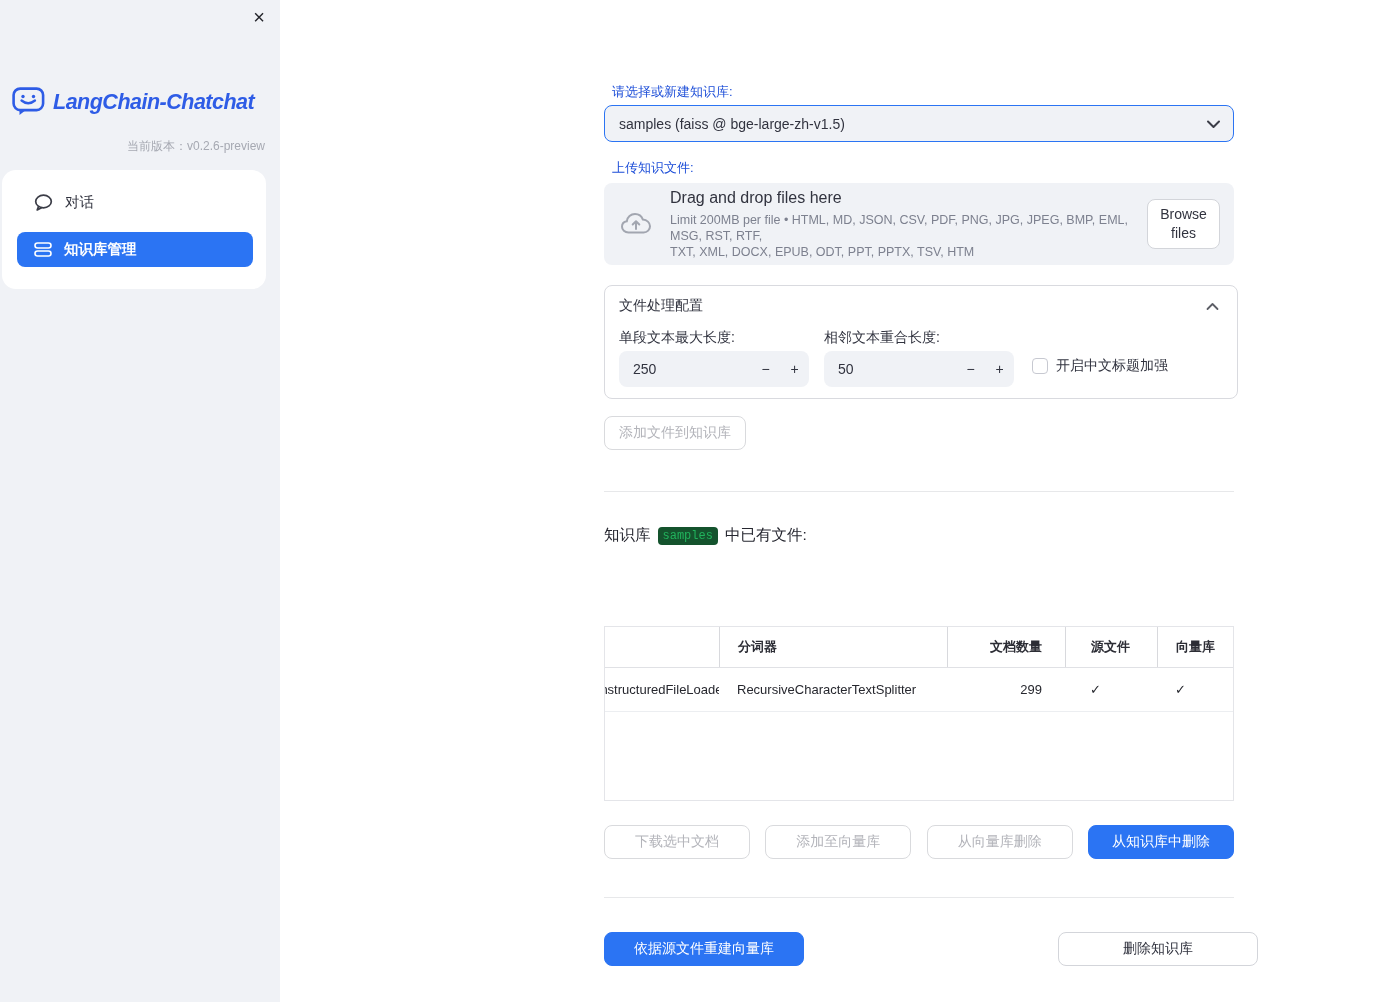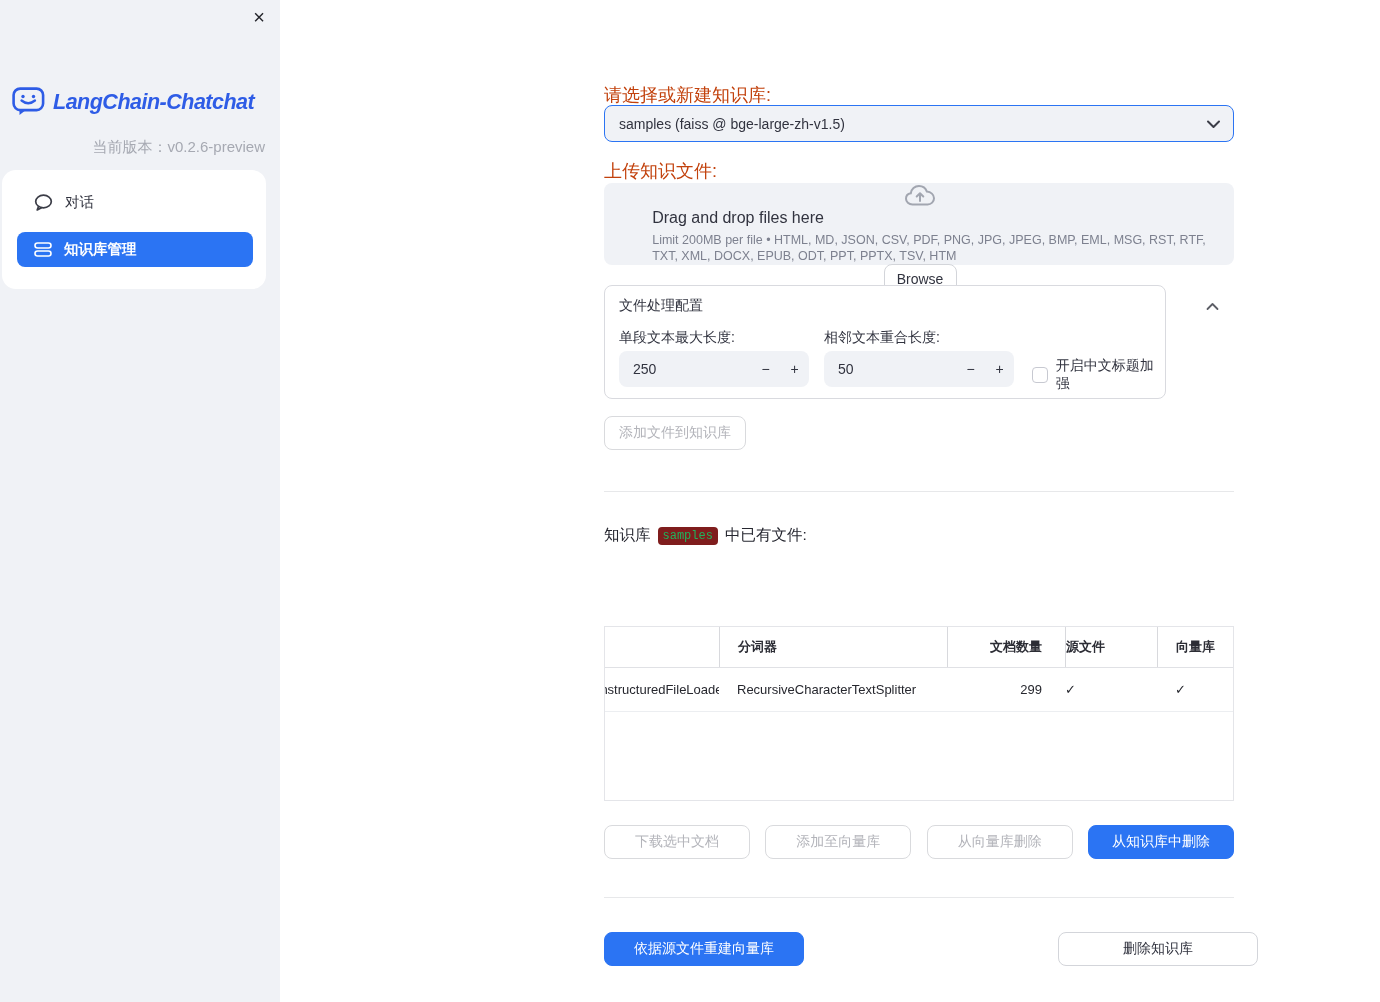--- a/index.html
+++ b/index.html
@@ -5,46 +5,46 @@
   html,body{margin:0;padding:0;width:1380px;height:1002px;overflow:hidden;
     background:#ffffff;font-family:"Liberation Sans","DejaVu Sans",sans-serif;color:#31333f;}
   .app{position:relative;width:1380px;height:1002px;}
 
   
   .sidebar{position:absolute;left:0;top:0;width:280px;height:1002px;background:#f0f2f6;}
   .close-btn{position:absolute;left:246px;top:4px;width:26px;height:26px;font-size:20px;
     line-height:26px;text-align:center;color:#24252b;cursor:pointer;background:none;border:none;padding:0;}
   .logo-row{position:absolute;left:12px;top:87px;display:flex;align-items:center;gap:8px;}
   .logo-text{font-size:21.5px;font-style:italic;font-weight:700;color:#2e5ce6;letter-spacing:-0.5px;white-space:nowrap;}
-  .version{position:absolute;right:15px;top:138px;font-size:15px;color:#a6a9b2;white-space:nowrap;}
+  .version{position:absolute;right:15px;top:138px;font-size:12px;color:#a6a9b2;white-space:nowrap;}
   .menu-card{position:absolute;left:2px;top:170px;width:264px;height:119px;background:#ffffff;border-radius:14px;}
   .menu-item{position:absolute;left:15px;width:236px;height:35px;border-radius:8px;
     display:flex;align-items:center;gap:12px;padding-left:17px;box-sizing:border-box;font-size:14.5px;cursor:pointer;}
   .menu-item.plain{top:15px;color:#31333f;}
   .menu-item.active{top:62px;background:#2b74f3;color:#ffffff;font-weight:700;text-align:center;}
 
   
   .main-col{position:absolute;left:604px;top:0;width:630px;height:1002px;}
-  .field-label{position:absolute;left:0;font-size:18px;color:#c2410c;}
+  .field-label{position:absolute;left:8px;font-size:13px;color:#1d4ed8;}
 
   .selectbox{position:absolute;left:0;top:105px;width:630px;height:37px;box-sizing:border-box;
     background:#f0f2f6;border:1px solid #2b74f3;border-radius:8px;display:flex;align-items:center;
     padding:0 12px 0 14px;cursor:pointer;}
   .selectbox .sel-text{flex:1;font-size:14px;color:#31333f;}
 
   .dropzone{position:absolute;left:0;top:183px;width:630px;height:82px;box-sizing:border-box;
-    background:#f0f2f6;border-radius:8px;display:flex;align-items:center;padding:0 14px 0 16px;flex-direction:column;}
+    background:#f0f2f6;border-radius:8px;display:flex;align-items:center;padding:0 14px 0 16px;}
   .dz-texts{margin-left:18px;flex:1;}
   .dz-title{font-size:16px;color:#31333f;margin-bottom:5px;}
   .dz-hint{font-size:12.5px;color:#7d818f;line-height:16px;}
   .browse-btn{width:71px;box-sizing:content-box;padding:5px 0;background:#ffffff;border:1px solid #d3d5da;
     border-radius:8px;font-size:14px;color:#31333f;text-align:center;line-height:19px;cursor:pointer;
     font-family:inherit;}
 
-  .expander{position:absolute;left:0;top:285px;width:562px;height:114px;box-sizing:border-box;
+  .expander{position:absolute;left:0;top:285px;width:634px;height:114px;box-sizing:border-box;
     background:#ffffff;border:1px solid #d9dadf;border-radius:8px;}
   .exp-header{position:absolute;left:14px;top:11px;width:600px;display:flex;align-items:center;
     justify-content:space-between;font-size:14px;color:#31333f;cursor:pointer;}
   .exp-label{position:absolute;font-size:14px;color:#31333f;}
   .stepper{position:absolute;top:65px;height:36px;box-sizing:border-box;background:#f0f2f6;border-radius:8px;
     display:flex;align-items:center;padding-left:14px;}
   .stepper .val{flex:1;font-size:14px;color:#31333f;}
   .step-btn{width:29px;height:36px;background:none;border:none;font-size:14px;color:#31333f;
     cursor:pointer;font-family:inherit;padding:0;}
   .checkbox-row{position:absolute;left:427px;top:71px;display:flex;align-items:center;gap:8px;cursor:pointer;}
@@ -55,38 +55,38 @@
     justify-content:center;cursor:pointer;font-family:inherit;padding:0 14px;}
   .btn.primary{background:#2b74f3;border:1px solid #2b74f3;color:#ffffff;}
   .btn.secondary{background:#ffffff;border:1px solid #d3d5da;color:#31333f;}
   .btn.disabled{background:#ffffff;border:1px solid #d9dadd;color:#b3b4ba;cursor:default;}
   .add-btn{position:absolute;left:0;top:416px;}
 
   .divider{position:absolute;left:0;width:630px;border-top:1px solid #e7e8ea;}
 
   .kb-heading{position:absolute;left:0;top:525px;font-size:15.5px;color:#262730;display:flex;align-items:center;gap:7px;}
   .code-chip{font-family:"Liberation Mono","DejaVu Sans Mono",monospace;font-size:12px;color:#21b25c;
-    background:#7f1d1d;padding:2px 5px;border-radius:4px;}
+    background:#14532d;padding:2px 5px;border-radius:4px;}
 
   .info-box{position:absolute;left:0;top:560px;width:630px;height:49px;box-sizing:border-box;background:#e8f1fb;
     border-radius:8px;display:flex;align-items:center;padding-left:13px;font-size:14.5px;color:#33567d;}
 
   .dataframe{position:absolute;left:0;top:626px;width:630px;height:175px;box-sizing:border-box;
     background:#ffffff;border:1px solid #e4e5e9;}
   .t-row{display:flex;width:628px;}
   .t-head{height:40px;border-bottom:1px solid #e0e1e5;}
   .t-data{height:43px;border-bottom:1px solid #eceef1;}
   .t-cell{box-sizing:border-box;height:100%;display:flex;align-items:center;overflow:hidden;
     white-space:nowrap;font-size:13px;color:#26272e;padding-left:44px;}
   .t-head .t-cell{font-weight:700;color:#2c2d35;}
   .t-head .t-cell + .t-cell{border-left:1px solid #d8d9dd;}
   .c1{width:114px;}
   .c2{width:228px;padding-left:18px;}
   .c3{width:118px;justify-content:flex-end;padding-right:23px;}
-  .c4{width:92px;padding-left:0;}
+  .c4{width:92px;padding-left:25px;}
   .c5{width:76px;padding-left:18px;}
   .clip-d{margin-left:-58px;}
 
   .actions-row{position:absolute;left:0;top:825px;width:630px;display:flex;justify-content:space-between;}
   .actions-row .btn{width:146px;}
   .bottom-row{position:absolute;left:0;top:932px;width:654px;display:flex;justify-content:space-between;}
   .bottom-row .btn{width:200px;}
 
   svg{display:block;}
 </style>

